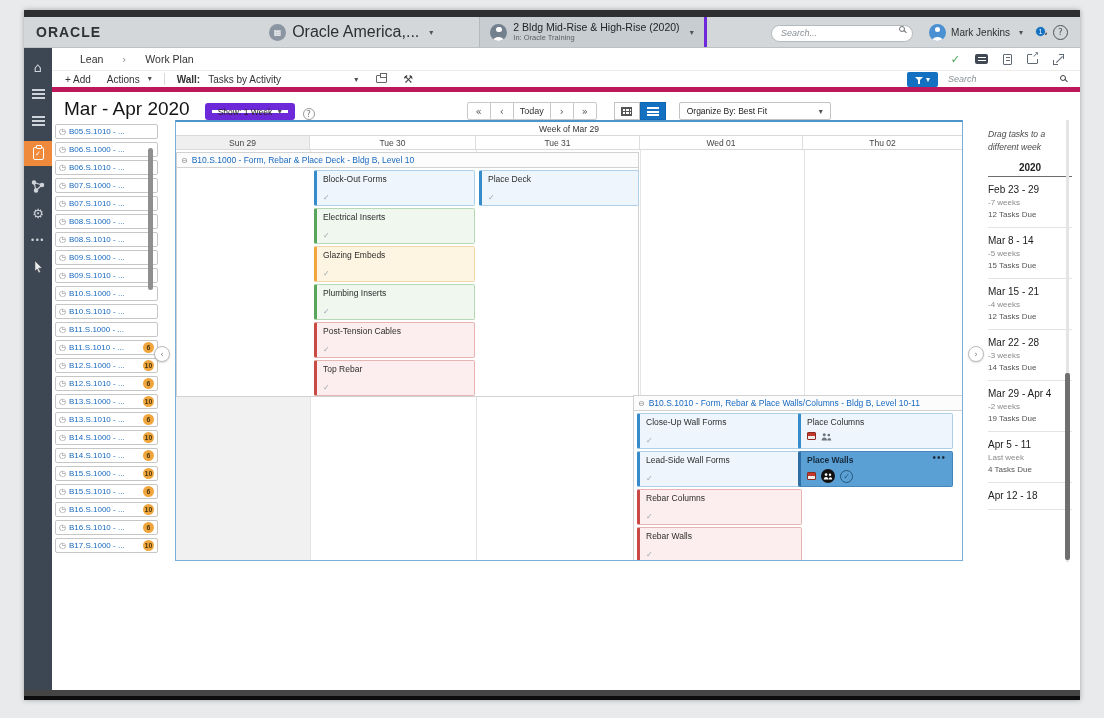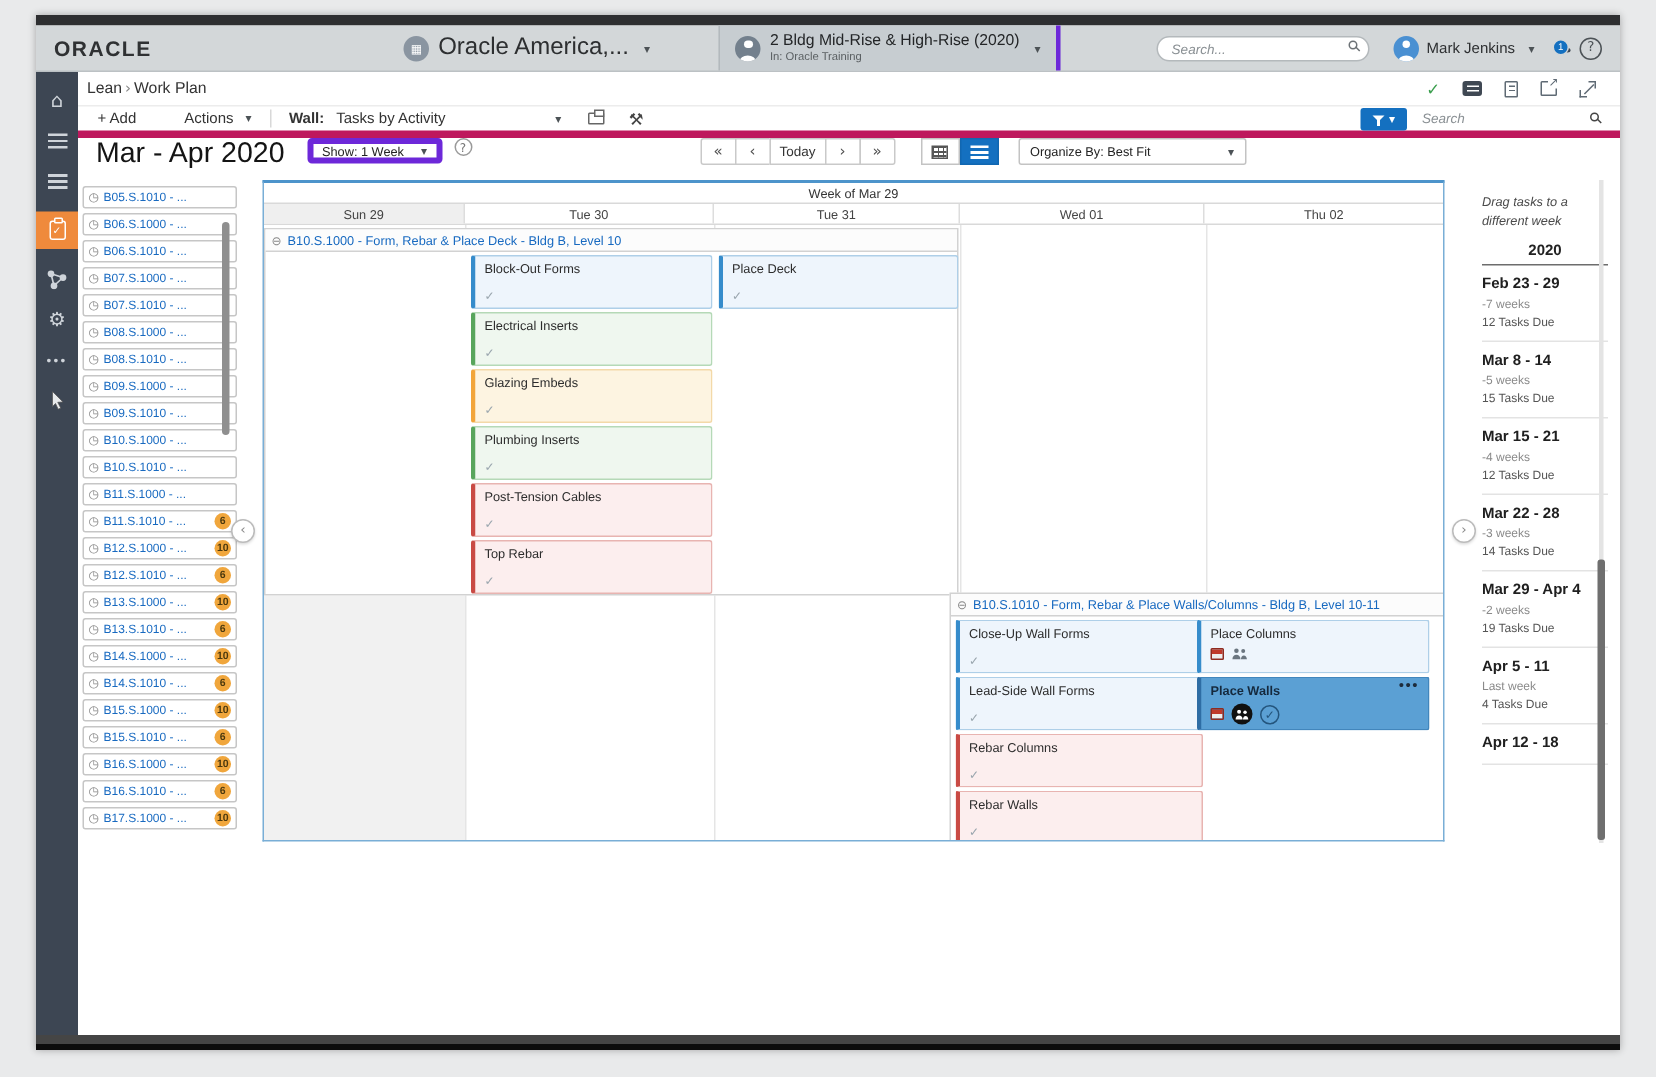--- a/index.html
+++ b/index.html
@@ -45,56 +45,56 @@
   .nico{color:#cfd4da;font-size:13px;line-height:1;cursor:pointer;height:14px;display:flex;align-items:center;justify-content:center}
   .i-lines{width:13px;height:10px;background:linear-gradient(#cfd4da 0 1.5px,transparent 1.5px 4.2px,#cfd4da 4.2px 5.7px,transparent 5.7px 8.4px,#cfd4da 8.4px 10px)}
   .i-bars{width:13px;height:10px;background:linear-gradient(#cfd4da 0 2px,transparent 2px 4px,#cfd4da 4px 6px,transparent 6px 8px,#cfd4da 8px 10px)}
   .navactive{width:28px;height:25px;background:#ef8a3c;display:flex;align-items:center;justify-content:center;cursor:pointer}
   .ic-clip{width:11px;height:13px;border:1.3px solid #fff;border-radius:2px;position:relative;display:flex;align-items:center;justify-content:center;color:#fff;font-size:7px}
   .ic-clip:before{content:"";position:absolute;top:-3px;left:2.2px;width:4.4px;height:2.4px;background:#ef8a3c;border:1px solid #fff;border-radius:1px}
   .dots3{color:#cfd4da;font-size:9px;letter-spacing:1.5px}
   
   .content{flex:1;display:flex;flex-direction:column;background:#fff;position:relative}
   .row2{height:23px;display:flex;align-items:center;border-bottom:1px solid #ececec}
-  .crumb{margin-left:6px;font-size:10.5px;color:#333;display:flex;align-items:center;gap:2px}
+  .crumb{margin-left:28px;font-size:10.5px;color:#333;display:flex;align-items:center;gap:19px}
   .csep{color:#888;font-size:10px}
   .r2icons{margin-left:auto;display:flex;align-items:center;gap:15px;padding-right:16px}
   .okck{color:#3a9e4d;font-size:11px;cursor:pointer}
   .ic-board{width:13px;height:10px;background:#3f4853;border-radius:2px;position:relative;cursor:pointer}
   .ic-board:after{content:"";position:absolute;left:2.5px;top:3px;width:8px;height:1.3px;background:#fff;box-shadow:0 3px 0 #fff}
   .ic-doc{width:9px;height:11px;border:1px solid #5f6a74;border-radius:1px;padding:2px 1.5px;cursor:pointer}
   .ic-doc i{display:block;width:100%;height:100%;background:linear-gradient(#5f6a74 0 1px,transparent 1px 3px,#5f6a74 3px 4px,transparent 4px 6px,#5f6a74 6px 7px,transparent 7px)}
   .ic-exp{width:11px;height:10px;border:1px solid #5f6a74;border-radius:1px;position:relative;cursor:pointer}
   .ic-exp span{position:absolute;top:-4px;right:-2px;font-size:8px;color:#5f6a74;background:#fff;line-height:1}
   .ic-expand{position:relative;width:11px;height:11px;cursor:pointer}
   .ic-expand:before{content:"";position:absolute;top:0;right:0;width:4px;height:4px;border-top:1.5px solid #5f6a74;border-right:1.5px solid #5f6a74}
   .ic-expand:after{content:"";position:absolute;bottom:0;left:0;width:4px;height:4px;border-bottom:1.5px solid #5f6a74;border-left:1.5px solid #5f6a74}
   .ic-expand i{position:absolute;left:2px;top:5px;width:9px;height:1.2px;background:#5f6a74;transform:rotate(-45deg)}
   .row3{height:21px;display:flex;align-items:center;border-bottom:5px solid #be185d;font-size:10px;color:#333}
   .t-add{margin-left:13px;cursor:pointer}
-  .t-actions{margin-left:32px;cursor:pointer;display:flex;gap:4px}
+  .t-actions{margin-left:16px;cursor:pointer;display:flex;gap:4px}
   .vdiv{width:1px;height:12px;background:#d8d8d8;margin:0 12px}
   .t-viewlabel{font-weight:bold}
   .t-viewsel{display:flex;align-items:center;width:150px;margin-left:8px;cursor:pointer}
   .t-viewsel .vs{flex:1}
   .ic-print{width:11px;height:8px;border:1px solid #666;border-radius:1px;position:relative;background:#fff;margin-left:18px;cursor:pointer}
   .ic-print:before{content:"";position:absolute;top:-3.4px;left:2.4px;width:5px;height:3px;border:1px solid #666;background:#fff}
   .tools{margin-left:16px;font-size:11px;color:#444;cursor:pointer}
   .fbtn{margin-left:auto;width:31px;height:15px;background:#1470c0;border-radius:2px;display:flex;align-items:center;justify-content:center;gap:3px;cursor:pointer}
   .funnel{width:0;height:0;border-left:4px solid transparent;border-right:4px solid transparent;border-top:4.5px solid #fff;position:relative}
   .funnel:after{content:"";position:absolute;left:-1px;top:-1px;width:2px;height:4px;background:#fff}
   .fbtn .caret{color:#fff;margin-left:0}
   .tsearchwrap{position:relative;margin-left:8px;margin-right:14px}
   .tsearch{border:none;outline:none;width:120px;font-size:9px;font-style:italic;color:#555}
   .tsearch::placeholder{font-style:italic;color:#8a9094}
   .tmag{position:absolute;right:0;top:2px;width:6px;height:6px;border:1.2px solid #444;border-radius:50%}
   .tmag:after{content:"";position:absolute;width:4px;height:1.2px;background:#444;transform:rotate(45deg);right:-3.4px;bottom:-1.4px}
-  .row4{height:28px;display:flex;align-items:flex-start}
+  .row4{height:28px;display:flex;align-items:flex-end}
   .bigtitle{margin-left:12px;font-size:19px;color:#141414}
-  .showsel{margin-left:15px;width:90px;height:17px;border:4px solid #6d28d9;border-radius:3px;font-size:8.5px;color:#222;display:flex;align-items:center;padding:0 6px;cursor:pointer}
+  .showsel{margin-left:15px;width:90px;height:17px;border:7px solid #6d28d9;border-radius:3px;font-size:8.5px;color:#222;display:flex;align-items:center;padding:0 6px;cursor:pointer}
   .showsel span:first-child{flex:1}
   .qc{width:12px;height:12px;border:1px solid #9a9a9a;border-radius:50%;color:#777;font-size:8px;display:flex;align-items:center;justify-content:center;margin-left:8px;cursor:pointer}
   .pager{display:flex;margin-left:152px}
   .pbtn{min-width:24px;height:18px;border:1px solid #c9c9c9;background:#fff;display:flex;align-items:center;justify-content:center;font-size:10px;color:#555;cursor:pointer;margin-left:-1px;padding:0 6px}
   .pbtn:first-child{border-radius:2px 0 0 2px;margin-left:0}
   .pbtn:last-child{border-radius:0 2px 2px 0}
   .ptoday{font-size:9px;color:#333}
   .toggles{display:flex;margin-left:17px}
   .tgl{width:26px;height:18px;border:1px solid #c3c3c3;background:#fff;display:flex;align-items:center;justify-content:center;cursor:pointer}
   .tgl.on{background:#1470c0;border-color:#1167b1}
@@ -151,21 +151,21 @@
   .crow{display:flex;align-items:center;gap:5px}
   .cons{width:9px;height:8px;background:linear-gradient(#c0392b 0 3px,#ededed 3px 100%);border:1px solid #8e2b20;border-radius:1px}
   .crew{color:#6b7680}
   .crewb{width:14px;height:14px;border-radius:50%;background:#111;display:flex;align-items:center;justify-content:center;color:#fff;cursor:pointer}
   .ckc{width:13px;height:13px;border:1.2px solid #24557d;border-radius:50%;color:#24557d;font-size:8px;display:flex;align-items:center;justify-content:center;cursor:pointer}
   
   .wkpanel{position:absolute;left:928px;top:0;width:100px;height:442px;padding:8px 8px 0 8px;overflow:hidden}
   .hint{font-size:8.5px;font-style:italic;color:#4a4a4a;line-height:1.5}
   .yearhead{margin-top:8px;font-size:10px;font-weight:bold;color:#222;text-align:center;border-bottom:1.4px solid #6d6d6d;padding-bottom:3px}
   .wentry{padding:7px 0 8px 0;border-bottom:1px solid #e3e3e3;cursor:pointer}
-  .wrange{font-size:10px;font-weight:bold;color:#202020}
+  .wrange{font-size:10px;font-weight:normal;color:#202020}
   .woff{font-size:8px;color:#8a8a8a;margin-top:3px}
   .wdue{font-size:8px;color:#555;margin-top:3px}
   .woff:empty,.wdue:empty{display:none}
   .wscroll{position:absolute;left:1014px;top:0;bottom:0;width:3px;background:#e4e4e4}
   .wthumb{position:absolute;left:1013px;top:253px;height:187px;width:5px;background:#6f6f6f;border-radius:2px;cursor:pointer}
 </style>
 </head>
 <body>
 
 <div class="win">

